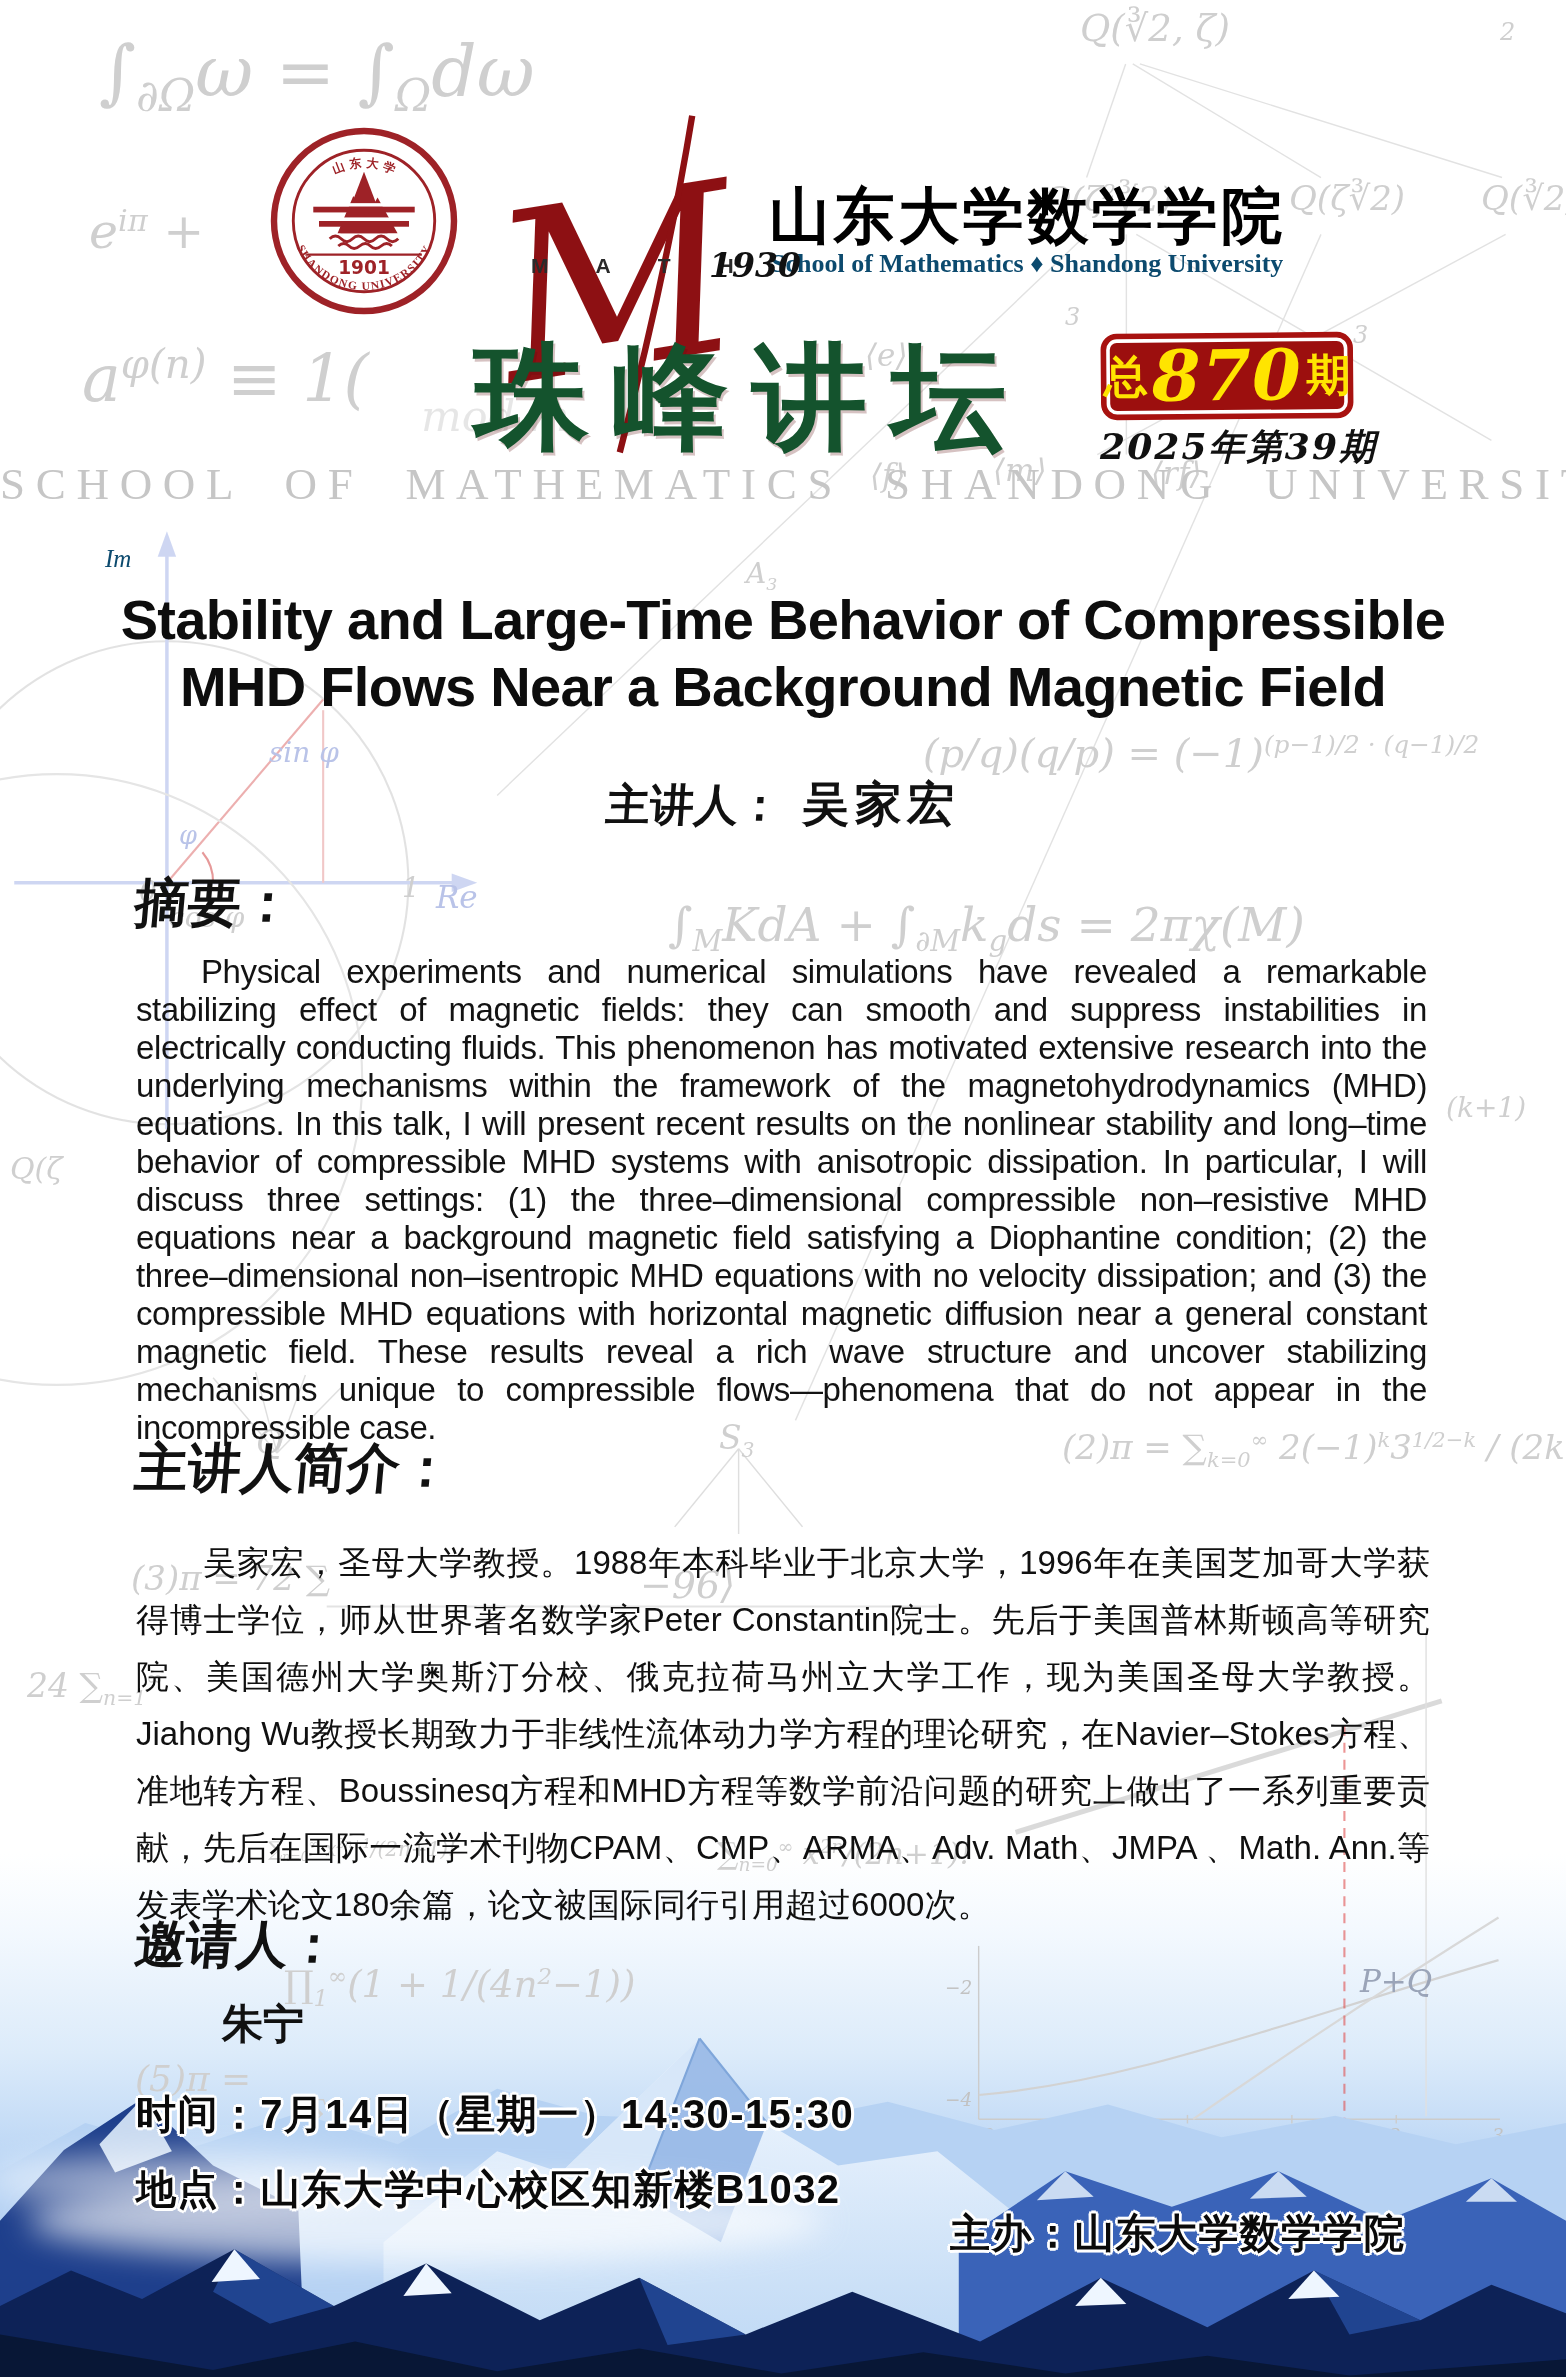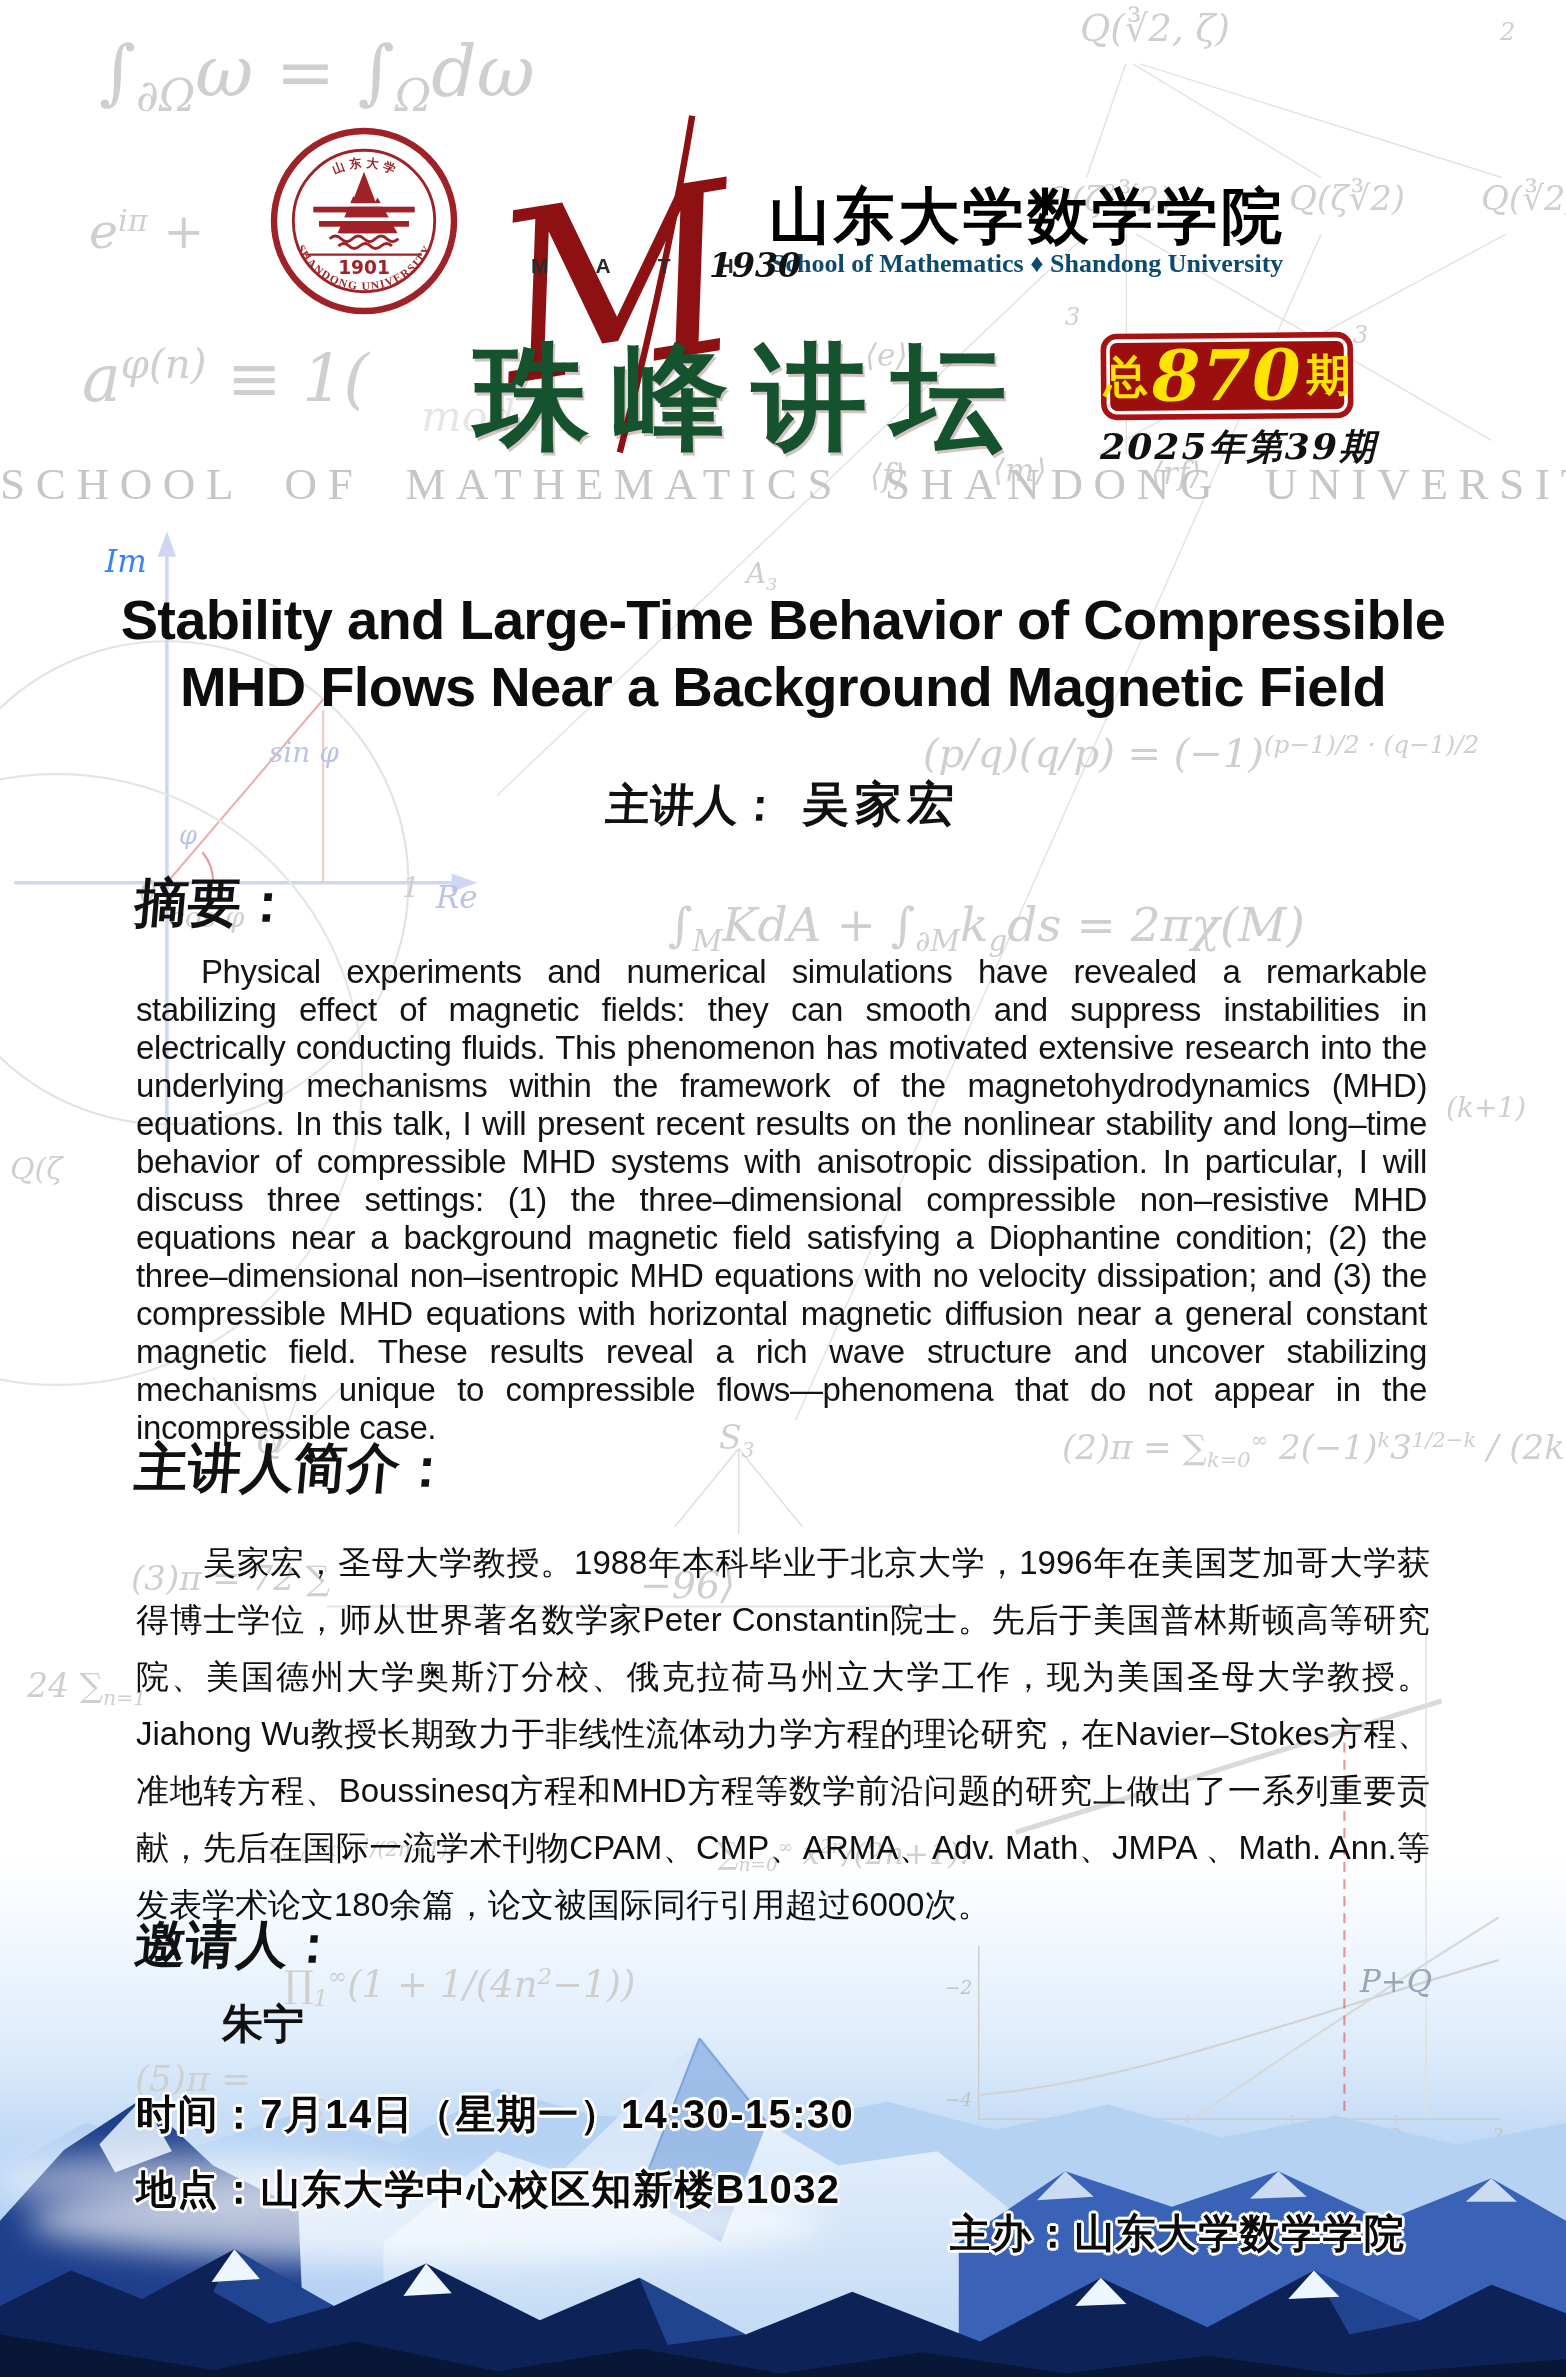--- a/index.html
+++ b/index.html
@@ -131,21 +131,21 @@
     <span class="formula" style="left: 1481px; top: 181px; font-size: 34px;">Q(∛2)</span>
     <span class="formula" style="left: 1065px; top: 305px; font-size: 24px;">3</span>
     <span class="formula" style="left: 1179px; top: 334px; font-size: 24px;">3</span>
     <span class="formula" style="left: 1353px; top: 323px; font-size: 24px;">3</span>
     <span class="formula" style="left: 865px; top: 340px; font-size: 31px;">⟨e⟩</span>
     <span class="formula" style="left: 870px; top: 460px; font-size: 31px;">⟨f⟩</span>
     <span class="formula" style="left: 993px; top: 455px; font-size: 31px;">⟨m⟩</span>
     <span class="formula" style="left: 1151px; top: 458px; font-size: 31px;">⟨rf⟩</span>
     <span class="formula" style="left: 746px; top: 560px; font-size: 28px;">A<sub>3</sub></span>
     <span class="formula" style="left: 923px; top: 733px; font-size: 40px;">(p/q)(q/p) = (−1)<sup>(p−1)/2 · (q−1)/2</sup></span>
-    <span class="formula" style="left: 105px; top: 546px; font-size: 31px; color: #3b82f6;">Im</span>
+    <span class="formula" style="left: 105px; top: 546px; font-size: 25px; color: #0c4a6e; font-family: Liberation Serif, serif;">Im</span>
     <span class="formula" style="left: 269px; top: 739px; font-size: 28px; color: rgb(185, 195, 232);">sin φ</span>
     <span class="formula" style="left: 179px; top: 823px; font-size: 25.6px; color: rgb(185, 195, 232);">φ</span>
     <span class="formula" style="left: 139px; top: 878px; font-size: 28px;">0</span>
     <span class="formula" style="left: 169px; top: 904px; font-size: 28px;">cos φ</span>
     <span class="formula" style="left: 402px; top: 874px; font-size: 28px;">1</span>
     <span class="formula" style="left: 436px; top: 882px; font-size: 31px; color: rgb(185, 195, 232);">Re</span>
     <span class="formula" style="left: 668px; top: 901px; font-size: 47px;">∫<sub>M</sub>KdA + ∫<sub>∂M</sub>k<sub>g</sub>ds = 2πχ(M)</span>
     <span class="formula" style="left: 10px; top: 1154px; font-size: 30px;">Q(ζ</span>
     <span class="formula" style="left: 1446px; top: 1094px; font-size: 28px;">(k+1)</span>
     <span class="formula" style="left: 256px; top: 1426px; font-size: 33px;">Q</span>

